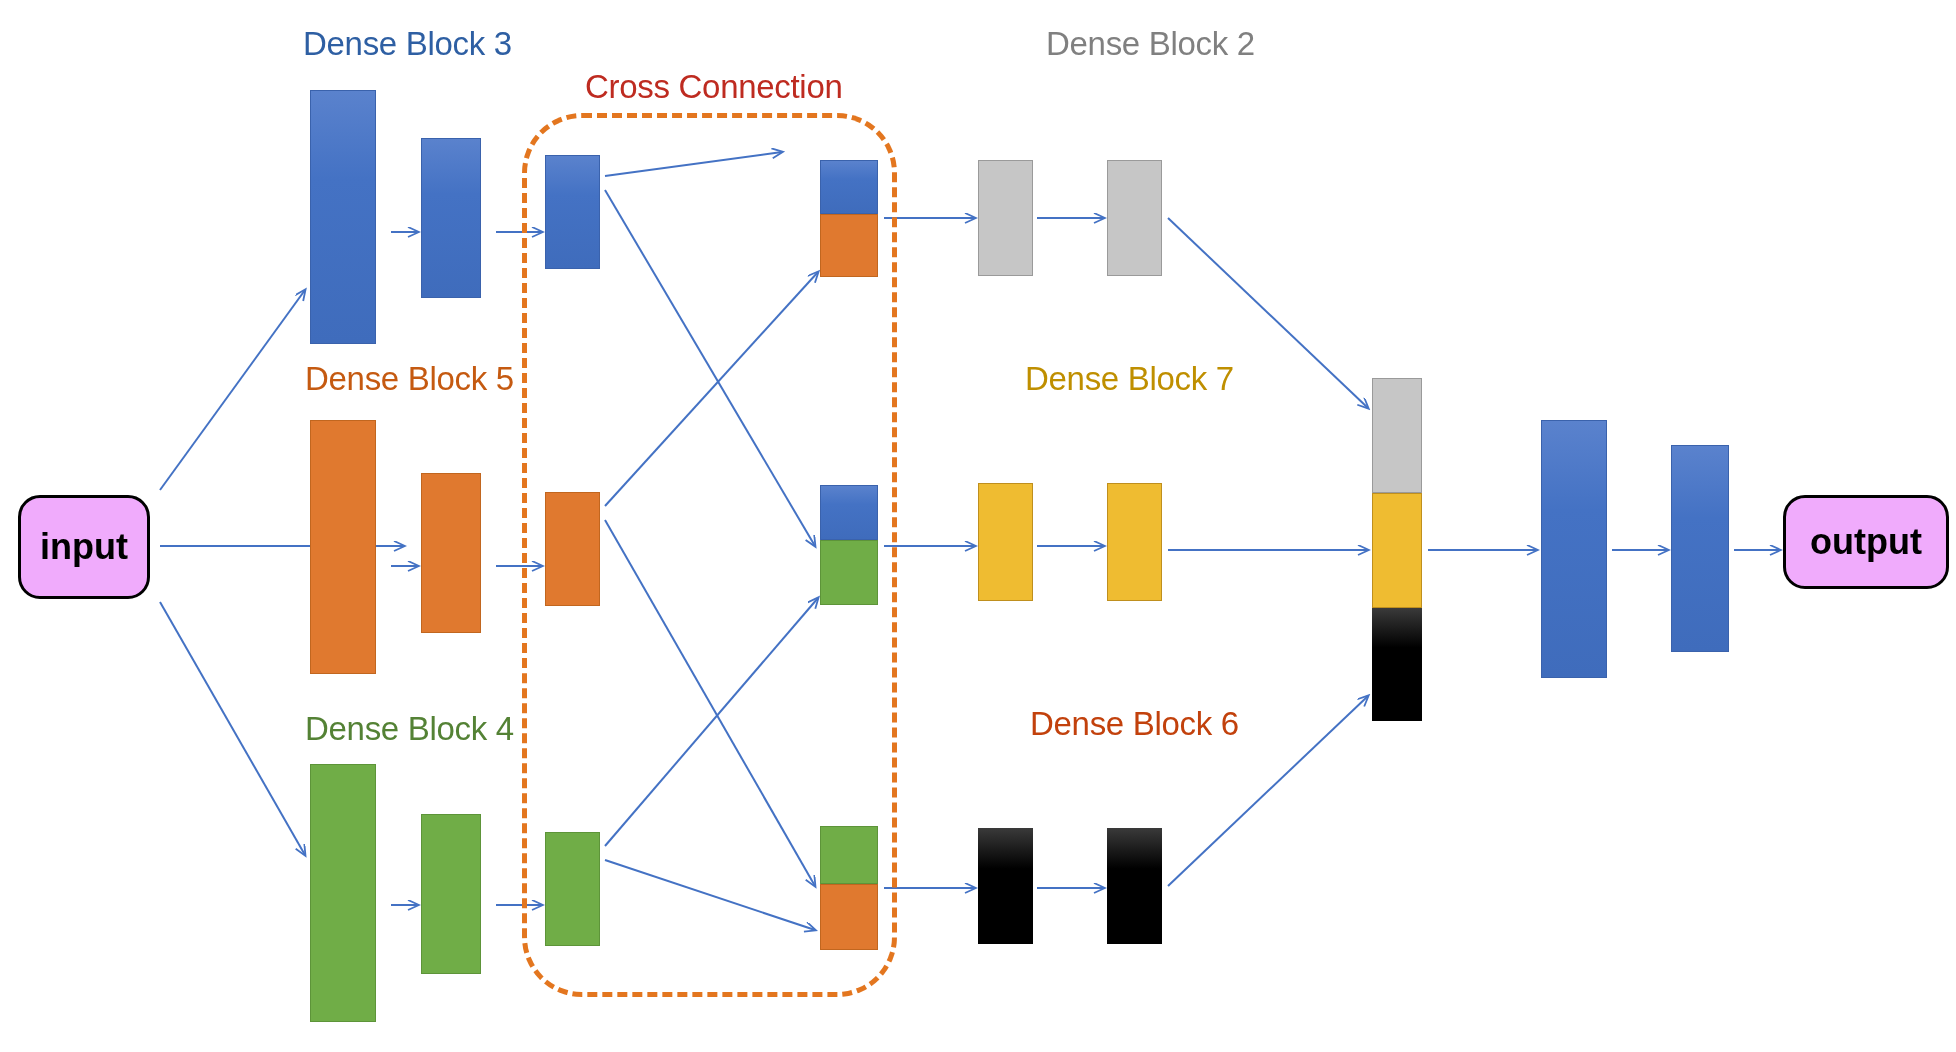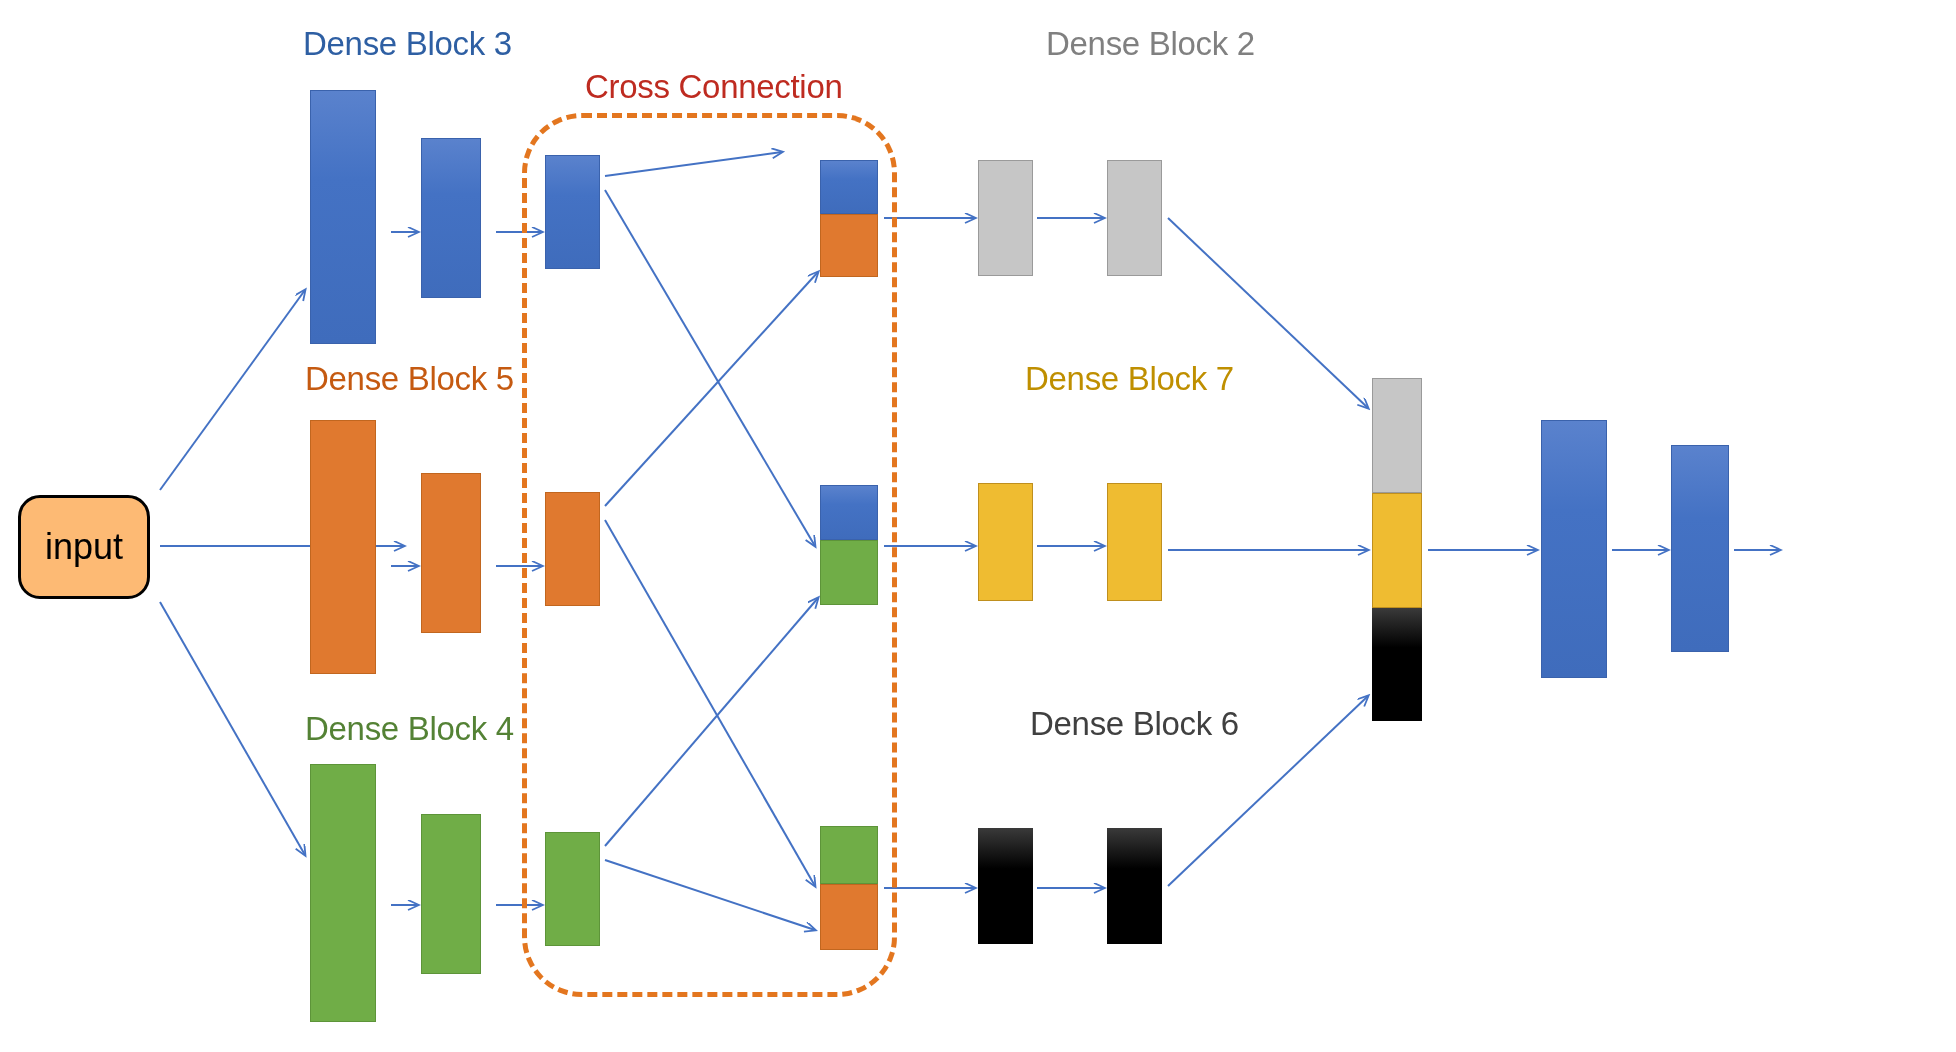--- a/index.html
+++ b/index.html
@@ -18,24 +18,25 @@
     white-space:nowrap;
     letter-spacing:-0.3px;
   }
   .blk{position:absolute;box-sizing:border-box;}
   .seg{position:absolute;left:0;width:100%;box-sizing:border-box;}
   .term{
     position:absolute;
     box-sizing:border-box;
     border:3px solid #000000;
     border-radius:22px;
-    background:#fdba74;
+    background:#f0abfc;
     display:flex;align-items:center;justify-content:center;
     font-size:36px;color:#000000;
     font-family:"Liberation Sans", sans-serif;
+    font-weight:bold;
   }
   #cross-box{
     position:absolute;
     box-sizing:border-box;
     border:5px dashed #E3761F;
     border-radius:60px;
     background:transparent;
   }
 </style>
 </head>
@@ -153,20 +154,23 @@
       </div>
     </div>
 
   <div id="labels-layer">
       <div class="lbl" style="left: 303px; top: 25px; color: rgb(46, 95, 163);">Dense Block 3</div>
       <div class="lbl" style="left: 585px; top: 25px; color: rgb(190, 43, 32); margin-top: 43px;">Cross Connection</div>
       <div class="lbl" style="left: 1010px; top: 25px; color: rgb(128, 128, 128); margin-left: 36px;">Dense Block 2</div>
       <div class="lbl" style="left: 305px; top: 360px; color: rgb(197, 90, 17);">Dense Block 5</div>
       <div class="lbl" style="left: 1025px; top: 360px; color: rgb(191, 143, 0);">Dense Block 7</div>
       <div class="lbl" style="left: 305px; top: 710px; color: rgb(84, 130, 53);">Dense Block 4</div>
-      <div class="lbl" style="left: 1030px; top: 705px; color: #404040;">Dense Block 6</div>
+      <div class="lbl" style="left: 1030px; top: 705px; color: #c2410c;">Dense Block 6</div>
     </div>
 
   <div class="term" id="term-input" style="left: 18px; top: 495px; width: 132px; height: 104px;">
     <span>input</span>
   </div>
+  <div class="term" id="term-output" style="left: 1783px; top: 495px; width: 166px; height: 94px;">
+    <span>output</span>
+  </div>
 
 </div>
 
 </body></html>

